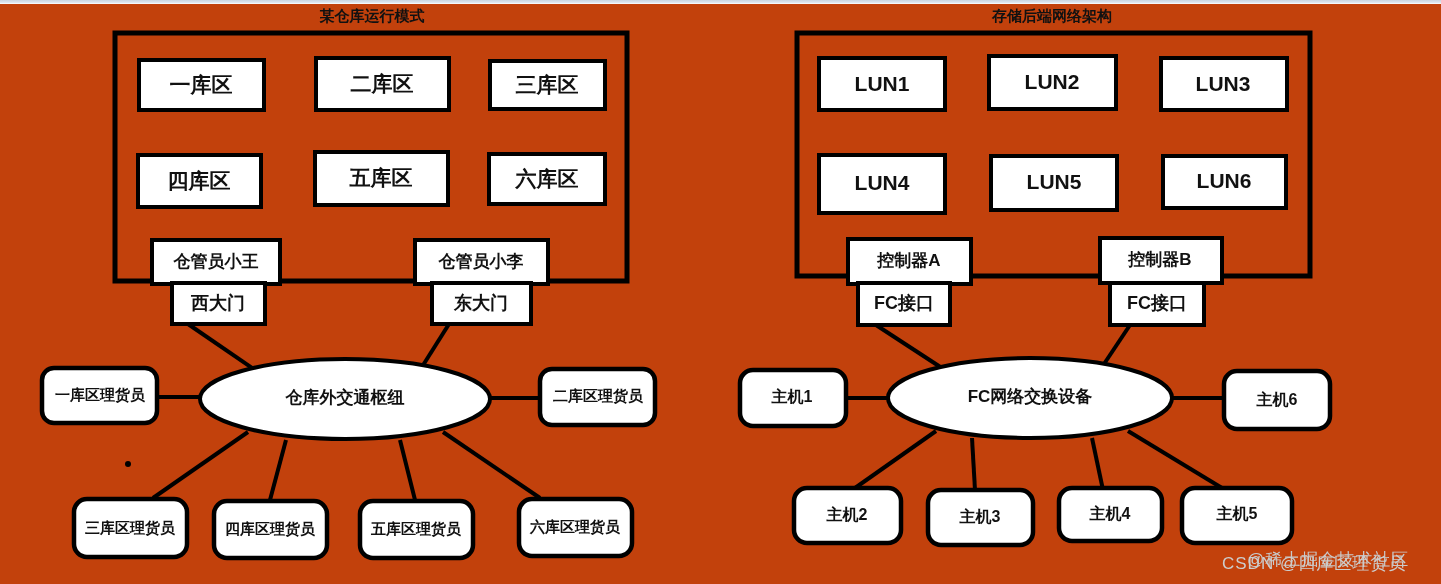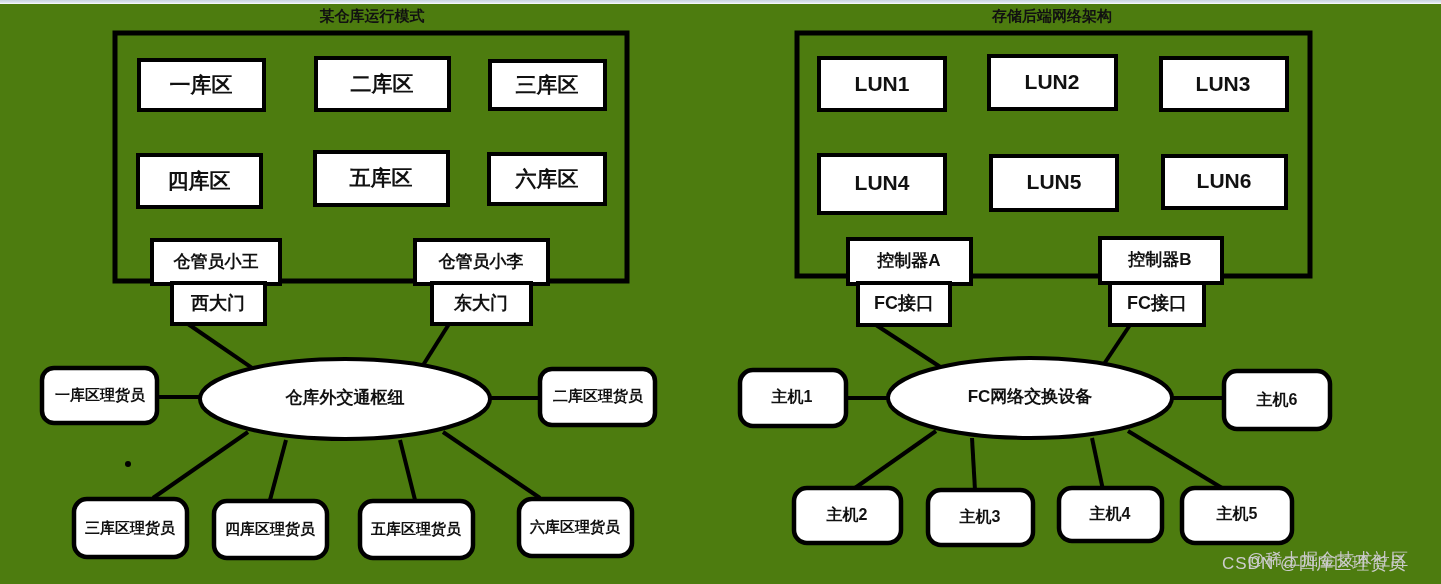--- a/index.html
+++ b/index.html
@@ -7,21 +7,21 @@
     padding: 0;
     background: #ffffff;
   }
   body {
     font-family: "Liberation Sans", "DejaVu Sans", sans-serif;
   }
   #canvas {
     position: relative;
     width: 1441px;
     height: 584px;
-    background: #4d7c0f;
+    background: #c2410c;
     overflow: hidden;
   }
   .topstrip {
     position: absolute;
     left: 0; top: 0;
     width: 1441px;
     height: 4px;
     background: linear-gradient(to bottom, #c9d4e0 0%, #dde5ee 60%, #ffffff 100%);
   }
   svg.diagram {

